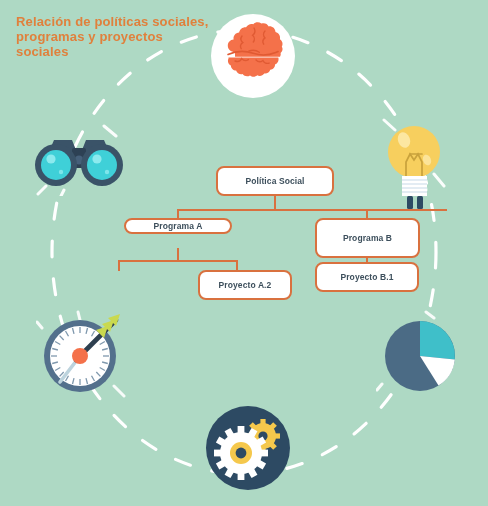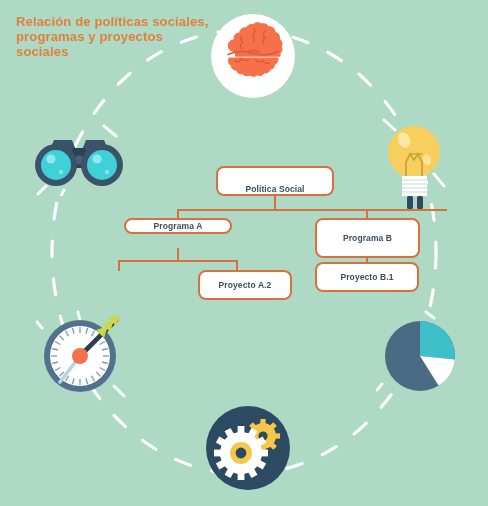--- a/index.html
+++ b/index.html
@@ -56,21 +56,21 @@
     border-radius: 8px;
     display: flex;
     align-items: center;
     justify-content: center;
     color: #3d4f5c;
     font-size: 8.5px;
     font-weight: bold;
     letter-spacing: 0.1px;
     z-index: 3;
   }
-  #node-politica  { left: 216px; top: 166px; width: 118px; height: 30px; align-items: flex-end; }
+  #node-politica  { left: 216px; top: 166px; width: 118px; height: 30px; }
   #node-prog-a    { left: 124px; top: 218px; width: 108px; height: 16px; }
   #node-prog-b    { left: 315px; top: 218px; width: 105px; height: 40px; }
   #node-proy-a1   { left:  68px; top: 270px; width: 102px; height: 30px; }
   #node-proy-a2   { left: 186px; top: 270px; width: 94px; height: 30px; margin-left: 12px; }
   #node-proy-b1   { left: 315px; top: 262px; width: 104px; height: 30px; text-align: center; }
 
   .conn {
     position: absolute;
     background: #d9713f;
     z-index: 2;

